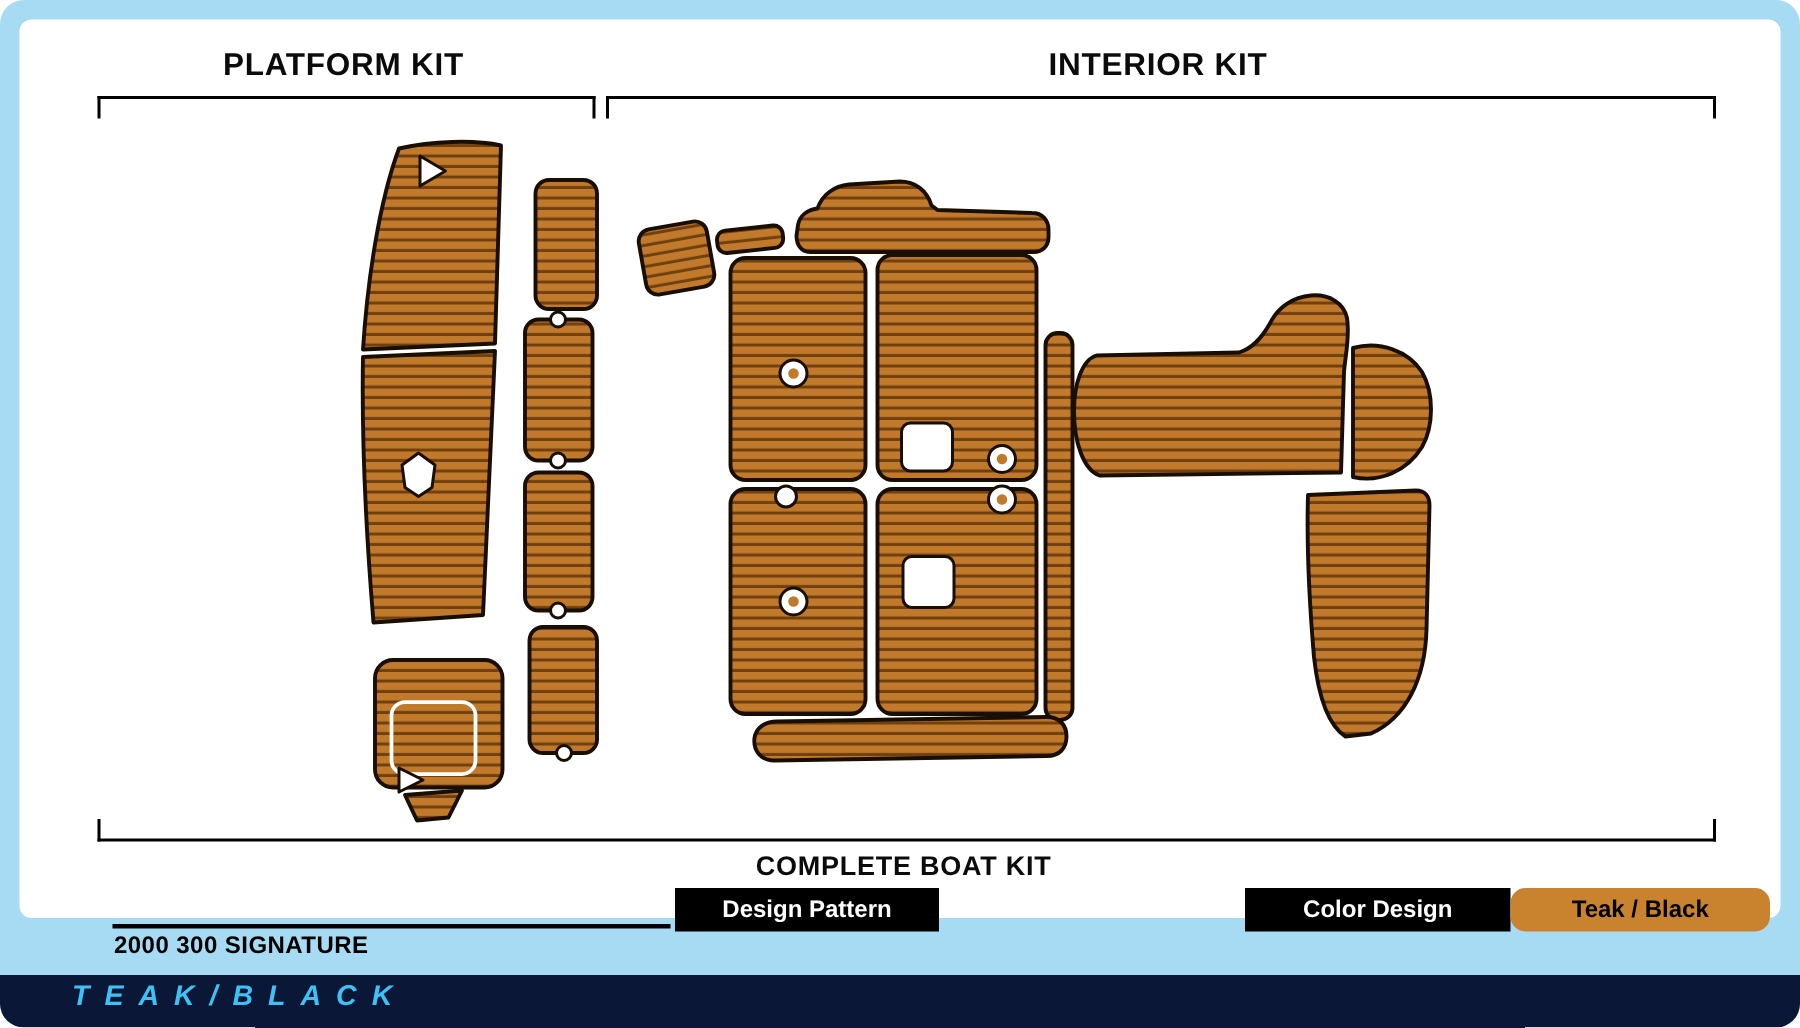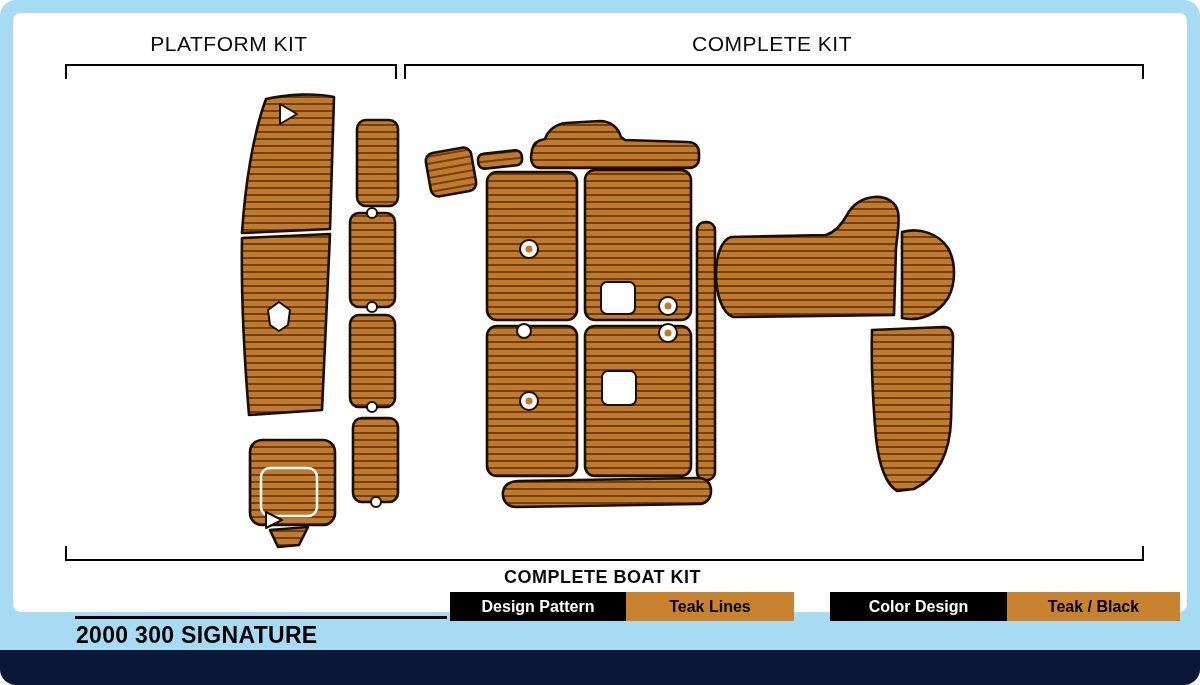--- a/index.html
+++ b/index.html
@@ -18,21 +18,21 @@
     position:relative;width:1200px;height:685px;overflow:hidden;
     border-radius:16px;background:var(--frame);
     font-family:"Liberation Sans","DejaVu Sans",sans-serif;
   }
   #panel{
     position:absolute;left:13px;top:13px;width:1174px;height:599px;
     background:var(--panel);border-radius:8px;
   }
   .kit-label{
     position:absolute;top:32px;text-align:center;
-    font-size:21px;font-weight:400;letter-spacing:.5px;color:#0b0b0b;
+    font-size:21px;font-weight:700;letter-spacing:.5px;color:#0b0b0b;
   }
   .bracket-top{
     position:absolute;top:64px;height:13px;
     border-top:2.5px solid #000;border-left:2.5px solid #000;border-right:2.5px solid #000;
   }
   .bracket-bottom{
     position:absolute;top:546px;height:13px;
     border-bottom:2.5px solid #000;border-left:2.5px solid #000;border-right:2.5px solid #000;
   }
   #complete-label{
@@ -43,21 +43,21 @@
   .teak-base{fill:var(--teak);}
   .teak-line{fill:var(--teak-line);}
   .pad{fill:url(#teakPat);stroke:var(--outline);stroke-width:2.6px;stroke-linejoin:round;}
   .cut{fill:#fff;stroke:var(--outline);stroke-width:2px;stroke-linejoin:round;}
   .dot{fill:var(--teak);}
   .inner{fill:none;stroke:#fff;stroke-width:2.5px;}
   #footer-divider{
     position:absolute;left:75px;top:616px;width:372px;height:2.5px;background:#000;
   }
   #model-label{
-    position:absolute;left:76px;top:622px;font-size:23px;font-weight:700;color:#000;
+    position:absolute;left:76px;top:622px;font-size:16px;font-weight:700;color:#000;
     letter-spacing:.3px;
   }
   #navy-band{
     position:absolute;left:0;top:650px;width:1200px;height:35px;background:var(--navy);
   }
   #scheme-label{
     position:absolute;left:48px;top:654px;font-size:19px;font-weight:700;font-style:italic;
     letter-spacing:10px;color:var(--accent-text);
   }
   .badge{
@@ -69,21 +69,21 @@
 </style>
 </head>
 <body>
 
 <div id="stage">
   <div id="panel"></div>
 
   <div class="kit-label" style="left:65px;width:328px;">PLATFORM KIT</div>
   <div class="bracket-top" style="left:65px;width:328px;"></div>
 
-  <div class="kit-label" style="left:404px;width:736px;">COMPLETE KIT</div>
+  <div class="kit-label" style="left:404px;width:736px;">INTERIOR KIT</div>
   <div class="bracket-top" style="left:404px;width:736px;"></div>
 
   <div class="bracket-bottom" style="left:65px;width:1075px;"></div>
   <div id="complete-label">COMPLETE BOAT KIT</div>
 
   <svg id="pads-svg" width="1200" height="685" viewBox="0 0 1200 685">
     <defs>
       <pattern id="teakPat" width="12" height="7" patternUnits="userSpaceOnUse">
         <rect width="12" height="7" class="teak-base"></rect>
         <rect y="5" width="12" height="2" class="teak-line"></rect>
@@ -155,18 +155,18 @@
 
       <path class="pad" d="M 872,330 L 944,327 C 950,327 953,331 953,337 L 951,420 C 950,452 938,478 914,489
                L 897,491 C 886,484 879,465 876,438 C 873,403 871,365 872,330 Z"></path>
     </g>
   </svg>
 
   <div id="footer-divider"></div>
   <div id="model-label">2000 300 SIGNATURE</div>
 
   <div id="navy-band"></div>
+  <div id="scheme-label">TEAK/BLACK</div>
 
   <div class="badge dark" style="left:450px;width:176px;">Design Pattern</div>
-  <div class="badge teak" style="left:626px;width:168px;">Teak Lines</div>
   <div class="badge dark" style="left:830px;width:177px;">Color Design</div>
-  <div class="badge teak" style="left:1007px;width:173px;">Teak / Black</div>
+  <div class="badge teak" style="left:1007px;width:173px;border-radius:10px;">Teak / Black</div>
 </div>
 
 </body></html>

